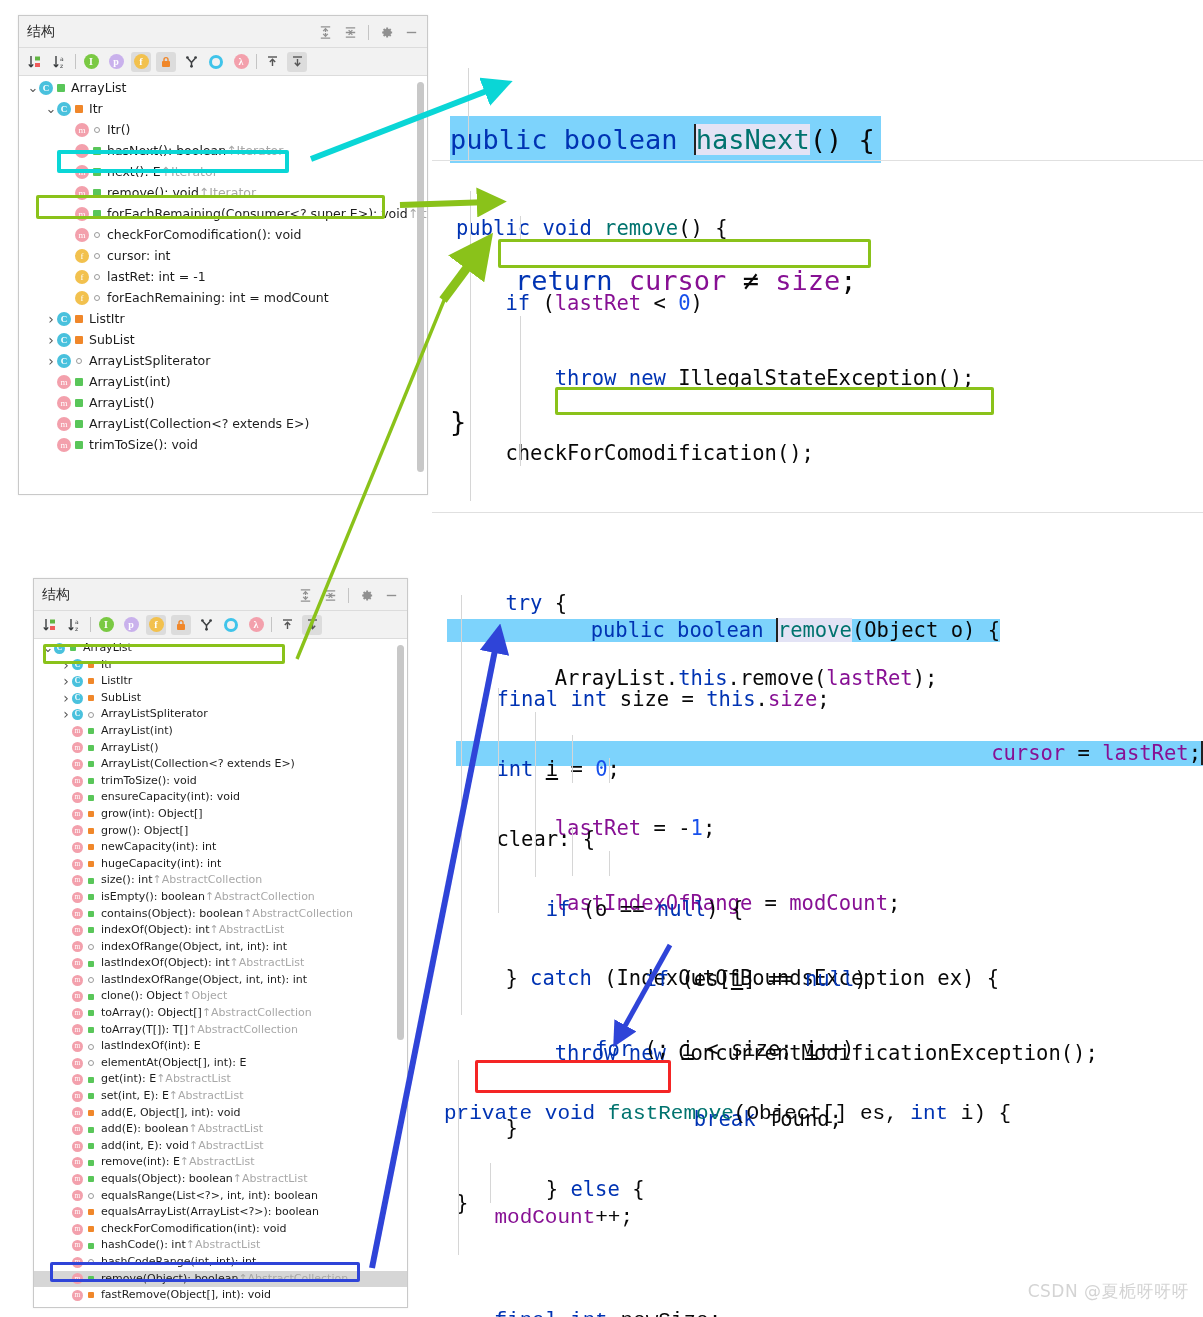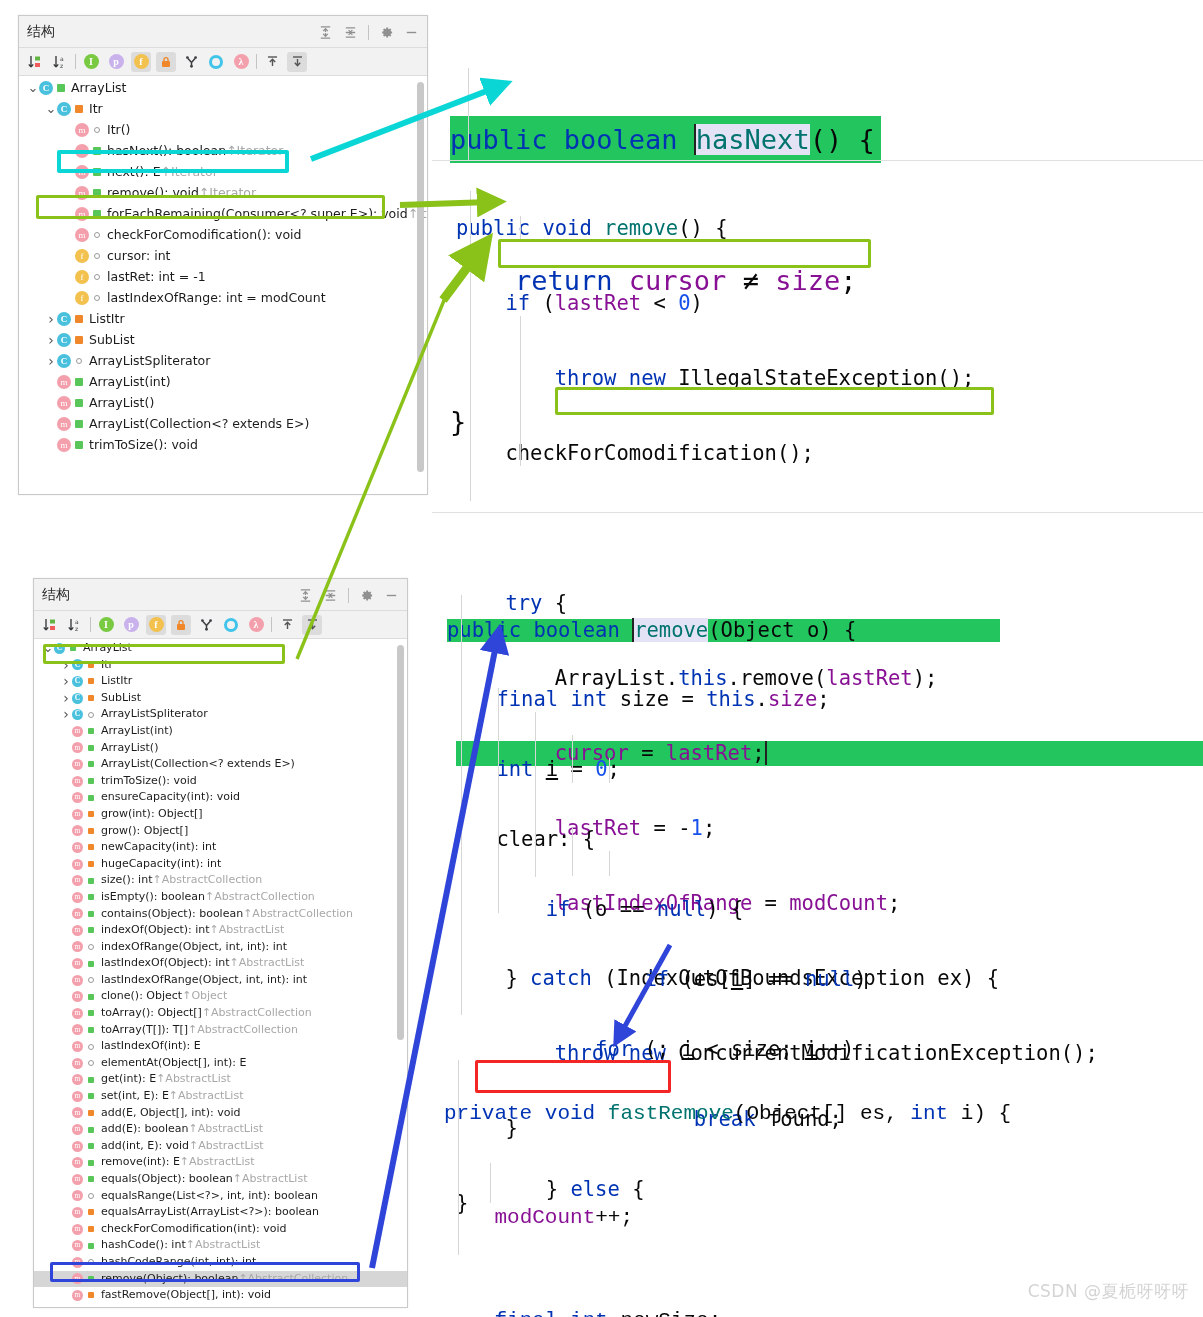--- a/index.html
+++ b/index.html
@@ -78,21 +78,21 @@
     color:#080808;
     white-space:pre;
     line-height:25px;
   }
   .code .ln { position:relative; }
   .kw   { color:#0033b3; }
   .fn   { color:#00736e; }
   .fld  { color:#871094; }
   .num  { color:#1750eb; }
   .plain{ color:#080808; }
-  .hl   { background:#22c55e; }
+  .hl   { background:#7dd3fc;text-align:right; }
   .caretsel { background:#e3e3f5; }
   .uline{ text-decoration:underline; }
   .guide { position:absolute; width:1px; background:#d6d6d6; }
   .hrule { position:absolute; height:1px; background:#e0e0e0; }
 
   
   .box { position:absolute; border:3px solid #7ac000; border-radius:2px; }
   .box.cyan { border-color:#0ad6d6; border-width:4px; }
   .box.blue { border-color:#2f44d8; border-width:3px; }
   .box.red  { border-color:#f42525; border-width:3px; }
@@ -280,21 +280,21 @@
             <span class="vis-pkg"></span>
           </span>
           <span class="lbl">lastRet: int = -1</span>
         </div>
         <div class="row" style="padding-left: 44px;">
           <span class="chev"></span>
           <span class="ico-f">f</span>
           <span class="vis">
             <span class="vis-pkg"></span>
           </span>
-          <span class="lbl">lastIndexOfRange: int = modCount</span>
+          <span class="lbl">forEachRemaining: int = modCount</span>
         </div>
         <div class="row" style="padding-left: 26px;">
           <span class="chev" style="font-size: 14px;">›</span>
           <span class="ico-c">C</span>
           <span class="vis">
             <span class="vis-prot"></span>
           </span>
           <span class="lbl">ListItr</span>
         </div>
         <div class="row" style="padding-left: 26px;">

